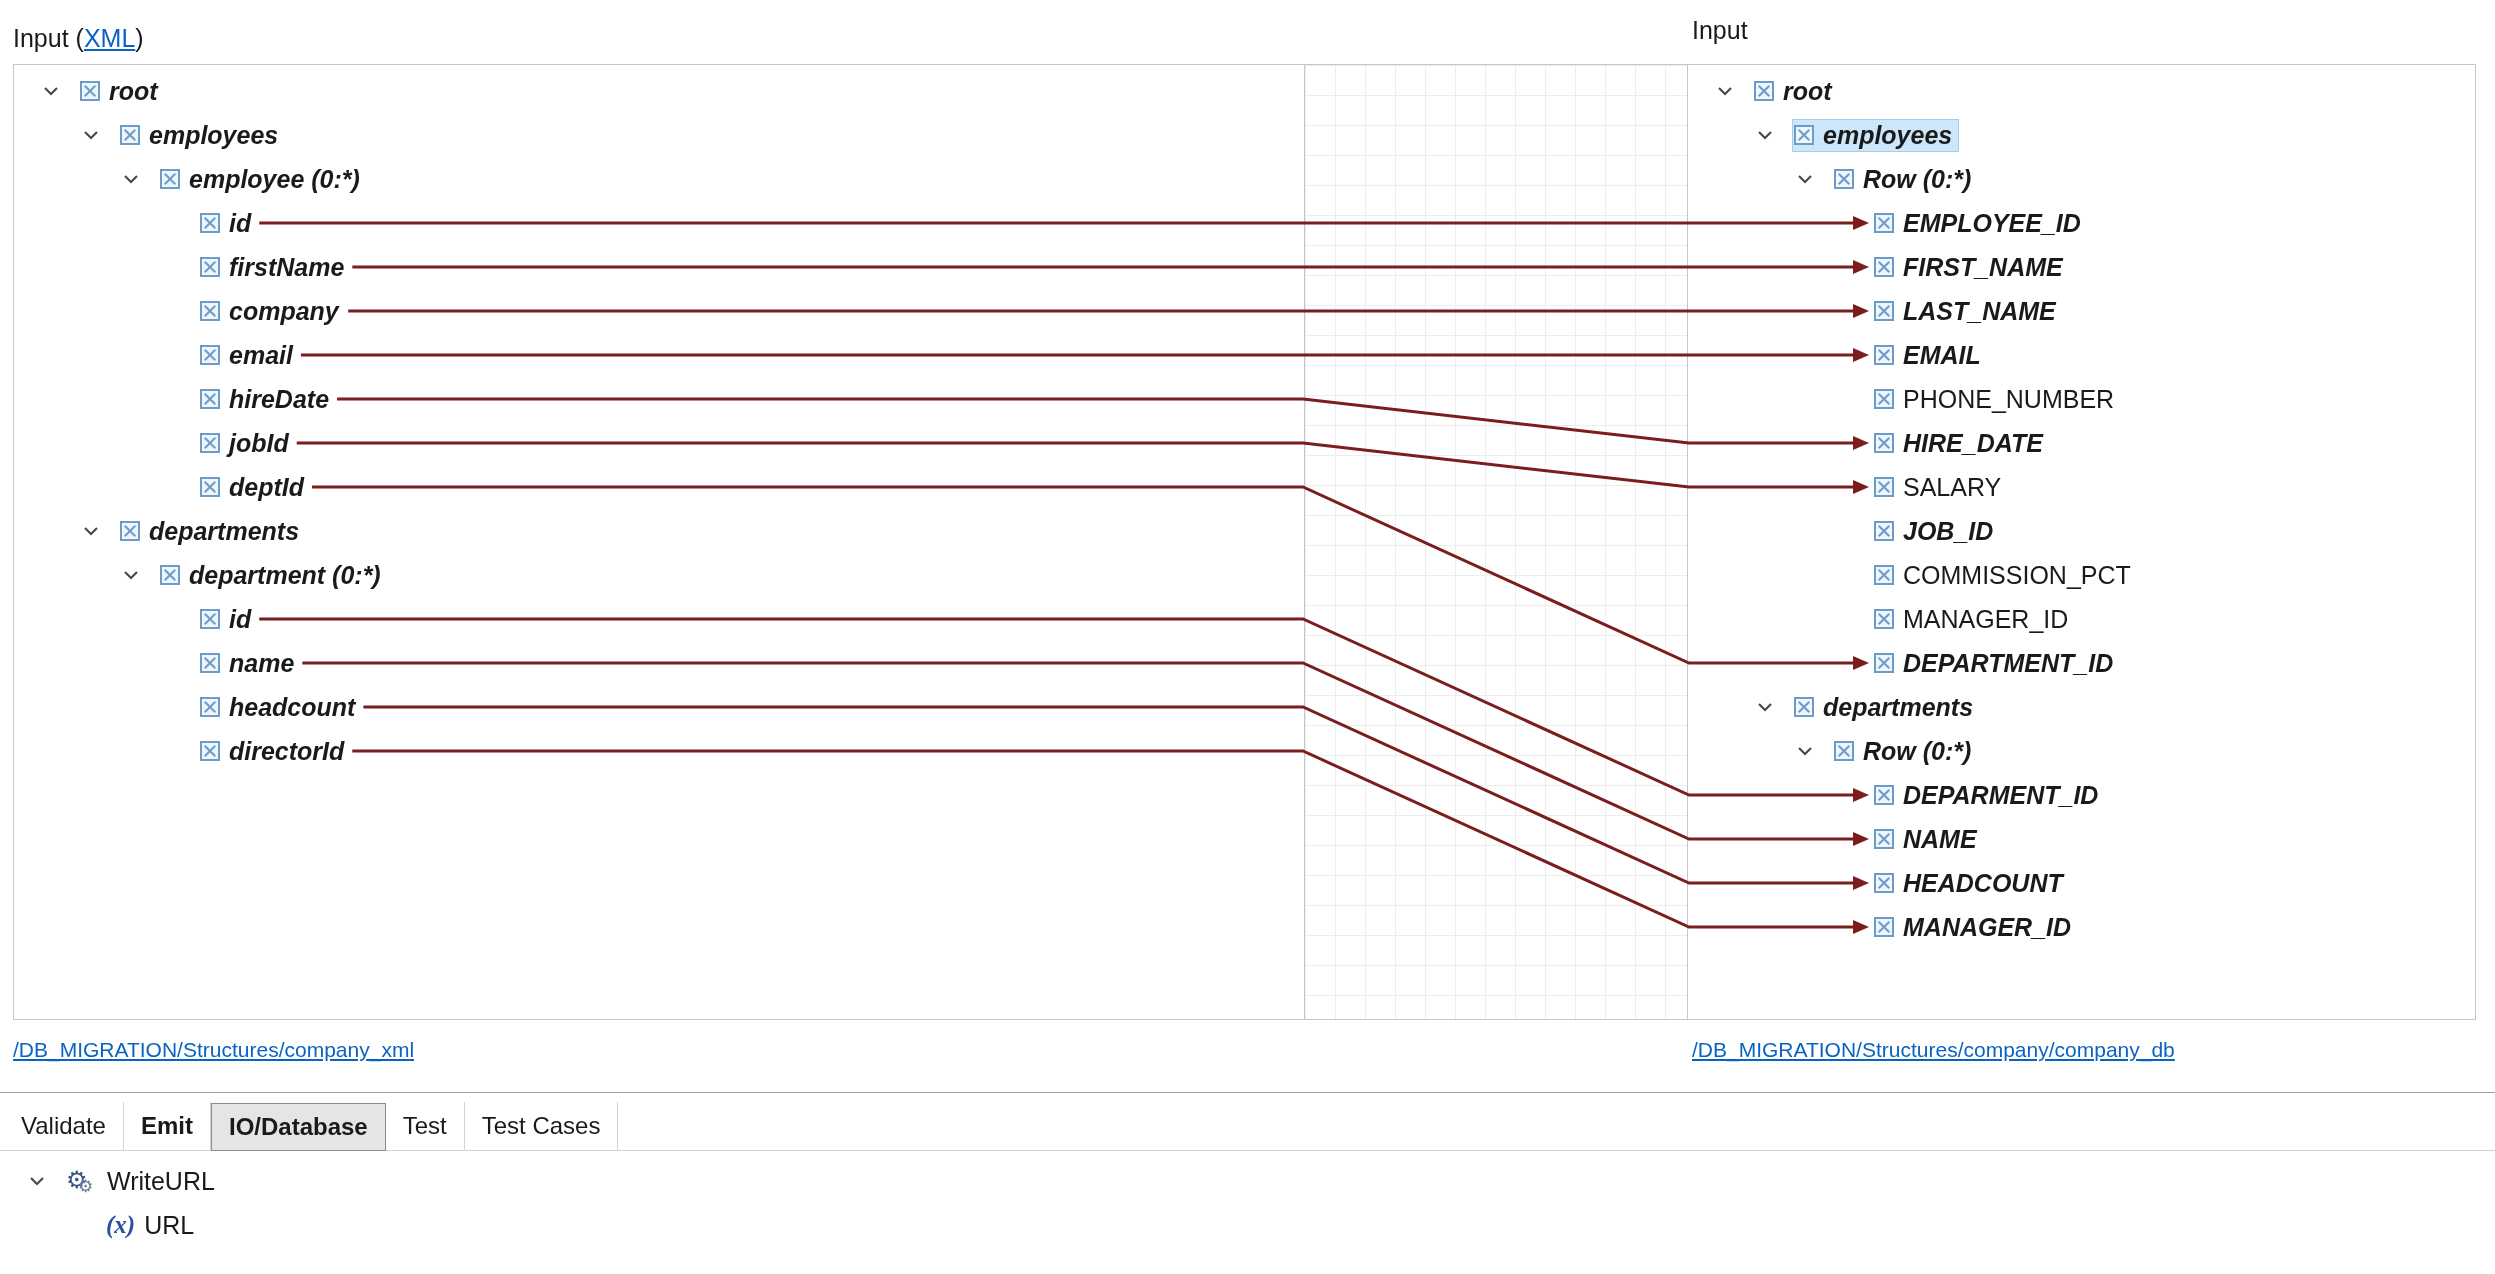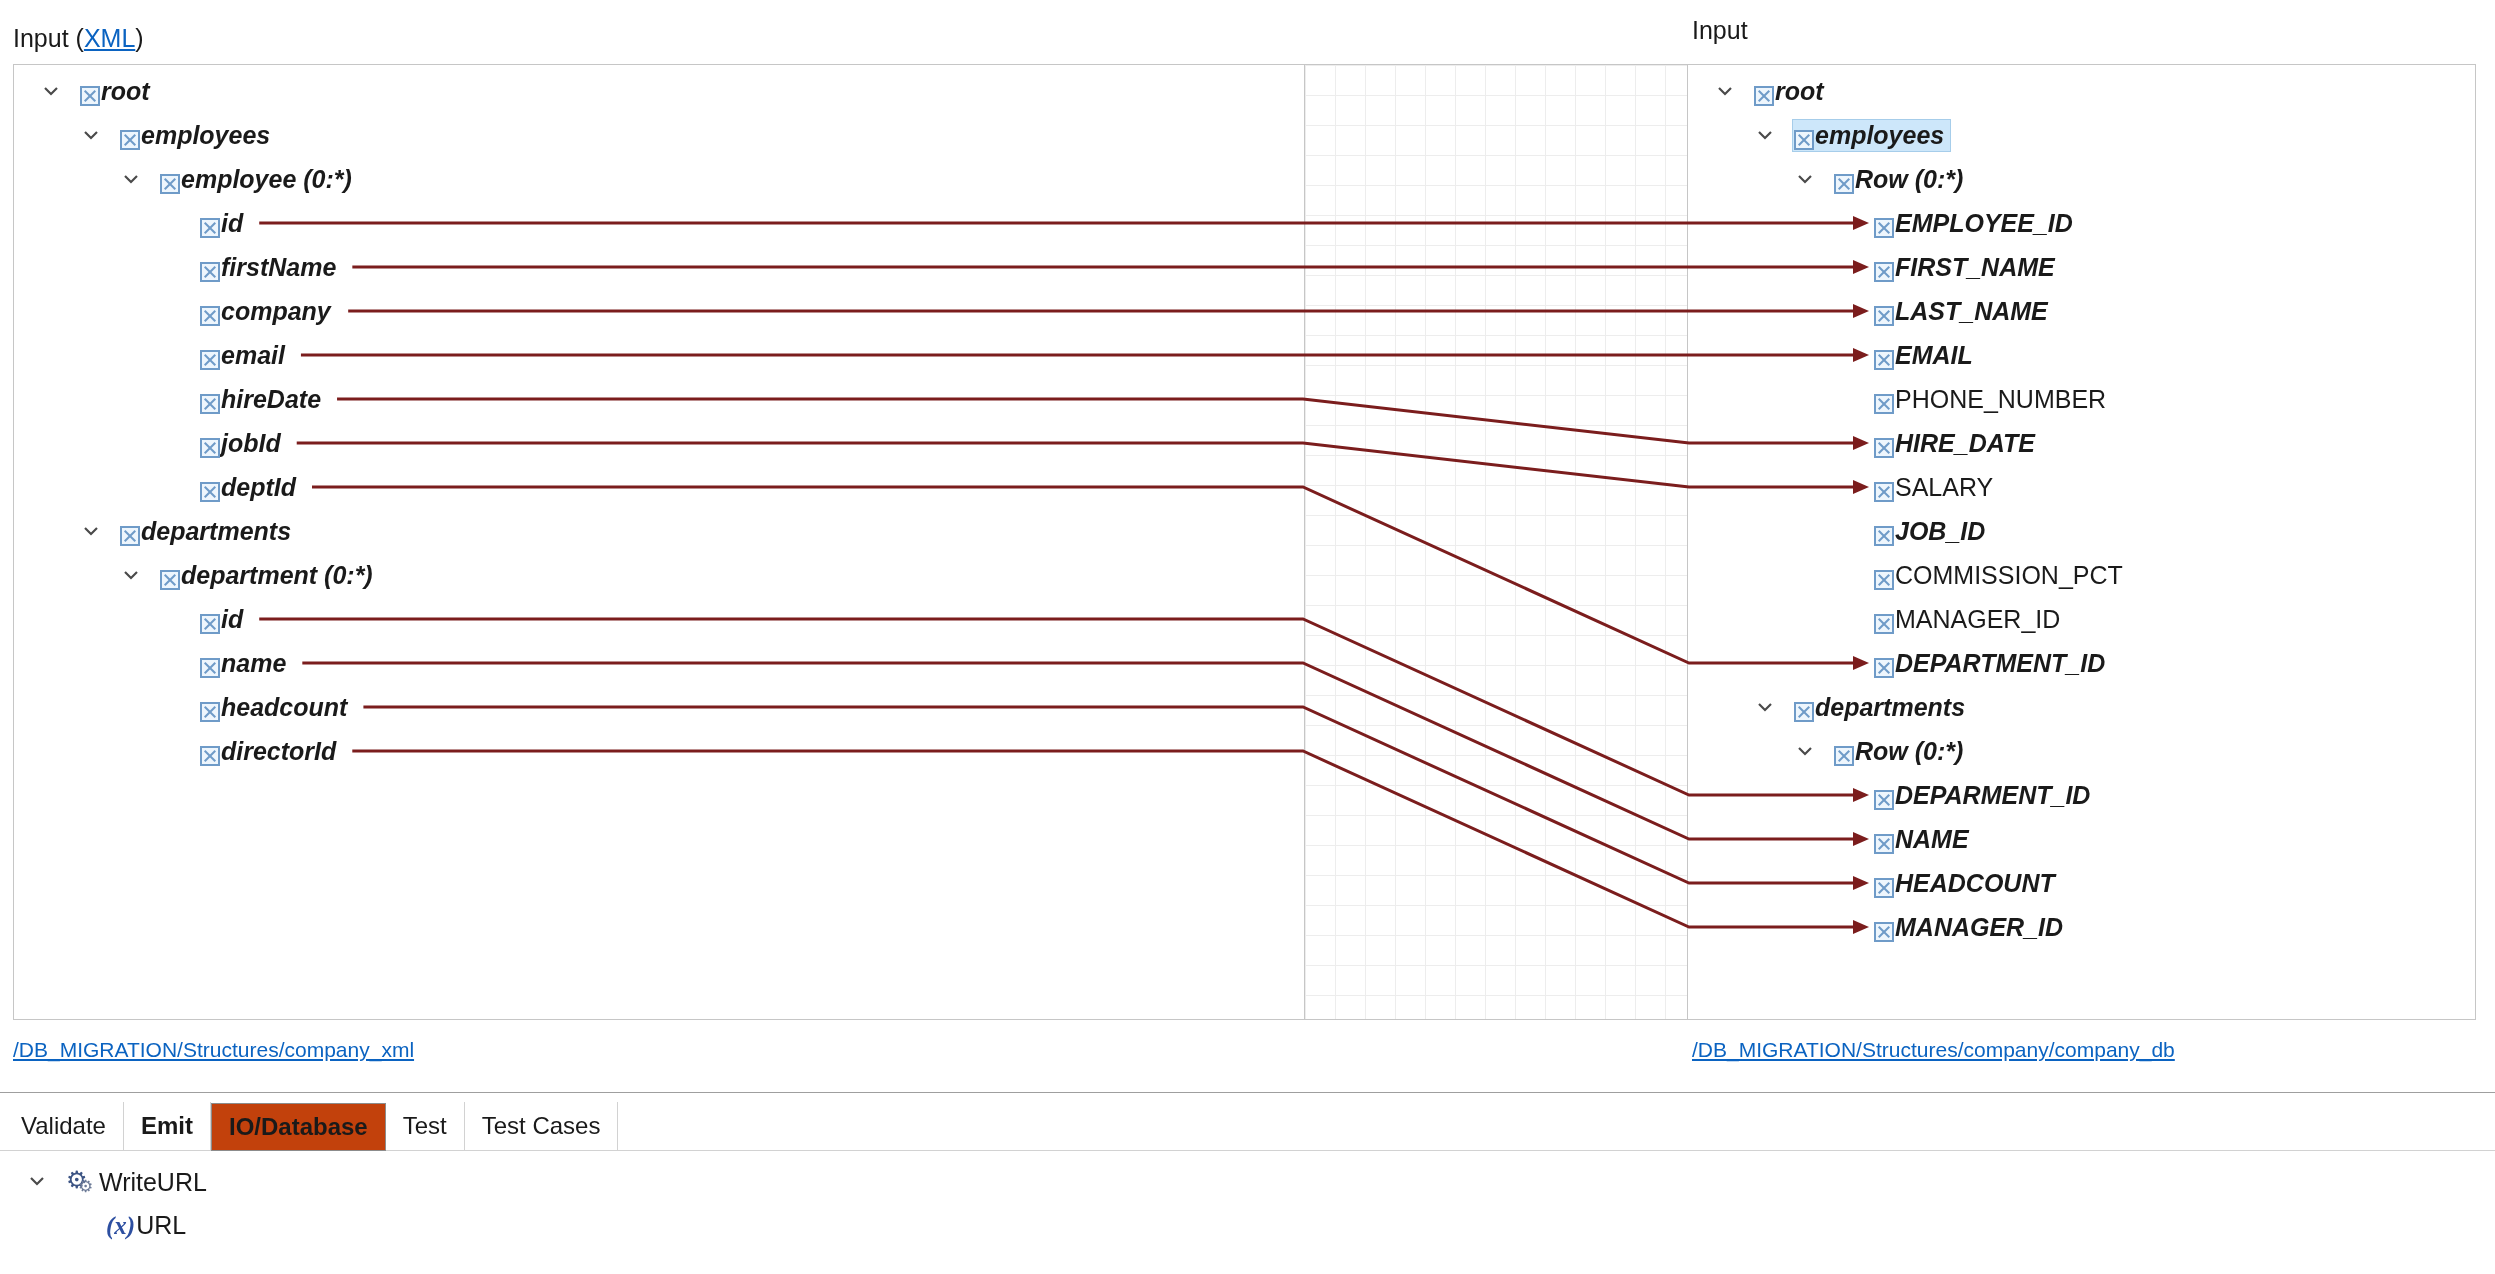--- a/index.html
+++ b/index.html
@@ -30,42 +30,42 @@
       linear-gradient(90deg, #ededed 1px, transparent 1px);
     background-size: 30px 30px;
     background-color: #fff;
   }
   #panel-right { width: 789px; }
   #wires { position: absolute; left: 0; top: 0; pointer-events: none; z-index: 5; }
 
   
   .tree-row { display: flex; align-items: center; height: 44px; font-size: 25px; white-space: nowrap; cursor: default; }
   .twisty { width: 40px; display: inline-flex; justify-content: flex-start; align-items: center; flex: none; }
-  .node-content { display: inline-flex; align-items: flex-end; gap: 1px; padding: 2px 7px 2px 2px; }
+  .node-content { display: inline-flex; align-items: center; gap: 9px; padding: 2px 7px 2px 2px; }
   .node-content.selected { background: #cde7fa; border: 1px solid #a6cdea; padding: 1px 6px 1px 1px; }
   .node-icon { position: relative; width: 20px; height: 20px; border: 2px solid #6f9bc8; background: #eef6fd; flex: none; }
   .node-icon::before, .node-icon::after {
     content: ""; position: absolute; left: 50%; top: 50%; width: 2px; height: 15px; background: #6f9bc8;
   }
   .node-icon::before { transform: translate(-50%,-50%) rotate(45deg); }
   .node-icon::after  { transform: translate(-50%,-50%) rotate(-45deg); }
   .label.emph { font-weight: bold; font-style: italic; }
 
   
   .links-row { position: relative; height: 72px; font-size: 21px; }
   .links-row .l1 { position: absolute; left: 13px; top: 18px; }
   .links-row .l2 { position: absolute; left: 1692px; top: 18px; }
 
   
   .bottom-section { border-top: 1px solid #9f9f9f; background: #fff; }
   .tab-bar { display: flex; align-items: flex-end; height: 58px; padding-left: 4px; border-bottom: 1px solid #d2d2d2; }
   .tab { height: 48px; display: flex; align-items: center; padding: 0 17px; font-size: 24px;
          border-right: 1px solid #d2d2d2; cursor: pointer; background: transparent; }
   .tab.bold { font-weight: bold; }
-  .tab.selected { border: 1px solid #8c8c8c; margin-bottom: -1px; background: #c2410c; }
+  .tab.selected { border: 1px solid #8c8c8c; margin-bottom: -1px; background: #e5e5e5; }
 
   .bottom-tree { padding-top: 8px; }
   .icon-gears { position: relative; width: 32px; height: 32px; flex: none; font-size: 24px; line-height: 30px; color: #3c5484; }
   .icon-gears .g2 { position: absolute; left: 12px; top: 7px; font-size: 17px; color: #6d7b97; }
   .icon-var { color: #2d4fa1; font-style: italic; font-weight: bold;
               font-family: "Liberation Serif", serif; font-size: 25px; flex: none; }
 </style>
 </head>
 <body>
 

